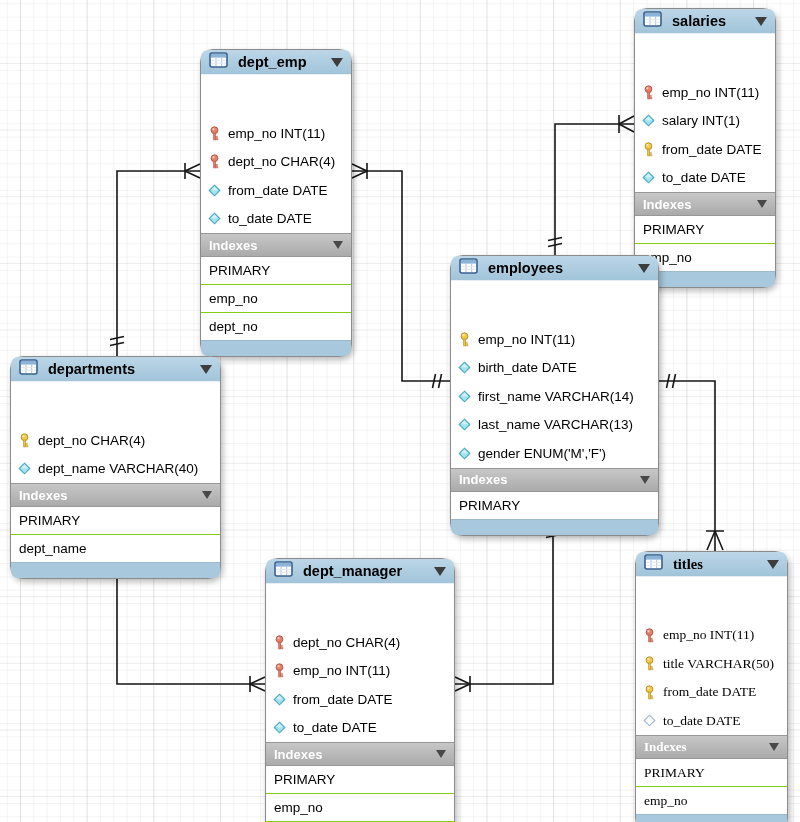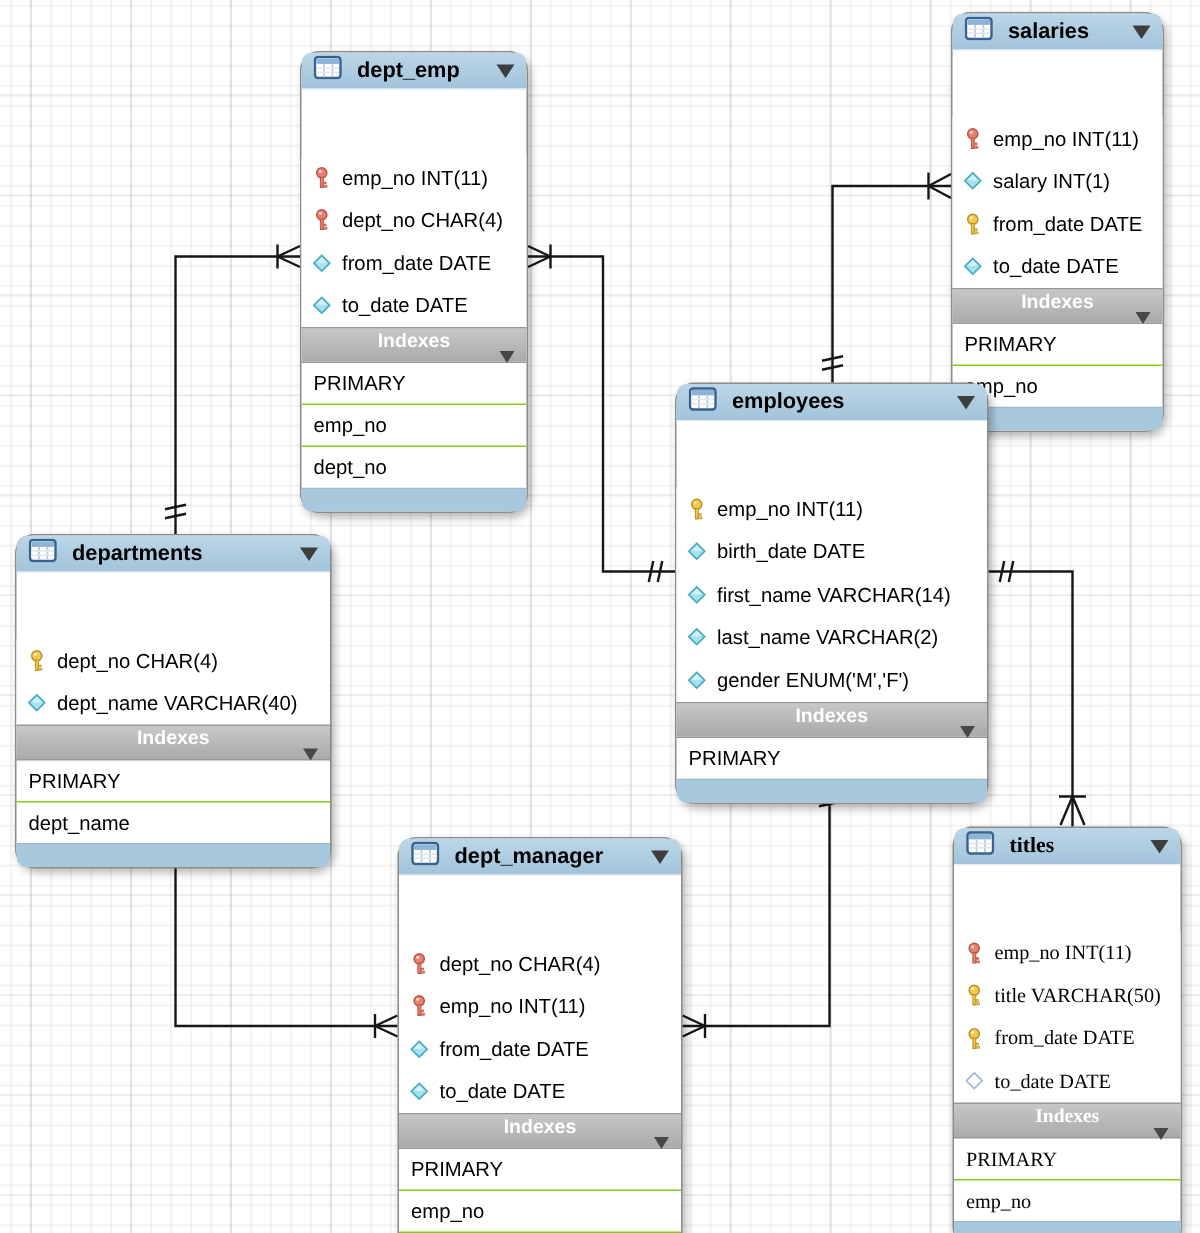--- a/index.html
+++ b/index.html
@@ -37,21 +37,21 @@
   .arr{width:0;height:0;border-left:6px solid transparent;border-right:6px solid transparent;
        border-top:9px solid #3d3d3d;margin-left:auto;}
   .arr.sm{border-left-width:5.5px;border-right-width:5.5px;border-top-width:8px;border-top-color:#484848;}
   .t-cols{background:#fff;margin-top:44px;}
   .t-row{height:28.5px;display:flex;align-items:center;gap:7px;padding:0 6px;font-size:13.5px;color:#000;white-space:nowrap;}
   .c-icon{width:14px;display:flex;justify-content:center;align-items:center;flex:0 0 14px;}
   .t-idxbar{
     height:22px;background:linear-gradient(#c7c7c7,#aaaaaa);
     border-top:1px solid #979797;border-bottom:1px solid #979797;
     display:flex;align-items:center;padding:0 8px;
-    color:#fff;font-weight:bold;font-size:13px;flex-direction:column;
+    color:#fff;font-weight:bold;font-size:13px;
   }
   .t-irow{height:27px;display:flex;align-items:center;padding:0 8px;font-size:13.5px;color:#000;white-space:nowrap;}
   .t-irow + .t-irow{border-top:1px solid #84cc16;}
   .t-footer{height:15px;background:#a8c9dd;border-top:1px solid #9bb9cd;border-radius:0 0 7px 7px;}
 </style>
 </head>
 <body>
 
 <div id="canvas">
   <svg id="connectors" width="800" height="822">
@@ -74,21 +74,21 @@
       <g>
         <path d="M117 534 V684 H265"></path>
         <path d="M250 676 V692 M250 684 L265 677 M250 684 L265 691 M110 547.5 L124 544.5 M110 553.5 L124 550.5"></path>
       </g>
       <g>
         <path d="M553 520 V684 H455"></path>
         <path d="M470 676 V692 M470 684 L455 677 M470 684 L455 691 M546 531.5 L560 528.5 M546 537.5 L560 534.5"></path>
       </g>
     </svg>
   <div id="tables">
-      <div class="db-table" style="left:200px;top:34px;width:152px;">
+      <div class="db-table" style="left:200px;top:49px;width:152px;">
         <div class="t-header">
           <span class="t-icon"><svg width="19" height="16" viewBox="0 0 19 16">
               <rect x="1" y="1" width="17" height="14" rx="2" fill="#ffffff" stroke="#39618f" stroke-width="1.6"></rect>
               <rect x="2" y="2" width="15" height="3.6" fill="#8cb3d8"></rect>
               <path d="M7 5.6 V14 M12.6 5.6 V14" stroke="#b9cadd" stroke-width="1.2"></path>
               <path d="M2 8.4 H17 M2 11.2 H17" stroke="#dfe7f0" stroke-width="1"></path>
             </svg></span>
           <span class="t-title">dept_emp</span>
           <span class="arr"></span>
         </div>
@@ -249,21 +249,21 @@
             </span>
             <span>first_name VARCHAR(14)</span>
           </div>
           <div class="t-row">
             <span class="c-icon">
               <svg width="13" height="13" viewBox="0 0 13 13">
                 <path d="M6.5 1.2 L11.8 6.5 L6.5 11.8 L1.2 6.5 Z" fill="#a3e3f0" stroke="#48a8bf" stroke-width="1.1"></path>
                 <path d="M6.5 2.4 L3.1 5.8 L6.5 6.5 L9.9 6 Z" fill="rgba(255,255,255,0.5)"></path>
               </svg>
             </span>
-            <span>last_name VARCHAR(2)</span>
+            <span>last_name VARCHAR(13)</span>
           </div>
           <div class="t-row">
             <span class="c-icon">
               <svg width="13" height="13" viewBox="0 0 13 13">
                 <path d="M6.5 1.2 L11.8 6.5 L6.5 11.8 L1.2 6.5 Z" fill="#a3e3f0" stroke="#48a8bf" stroke-width="1.1"></path>
                 <path d="M6.5 2.4 L3.1 5.8 L6.5 6.5 L9.9 6 Z" fill="rgba(255,255,255,0.5)"></path>
               </svg>
             </span>
             <span>gender ENUM('M','F')</span>
           </div>

